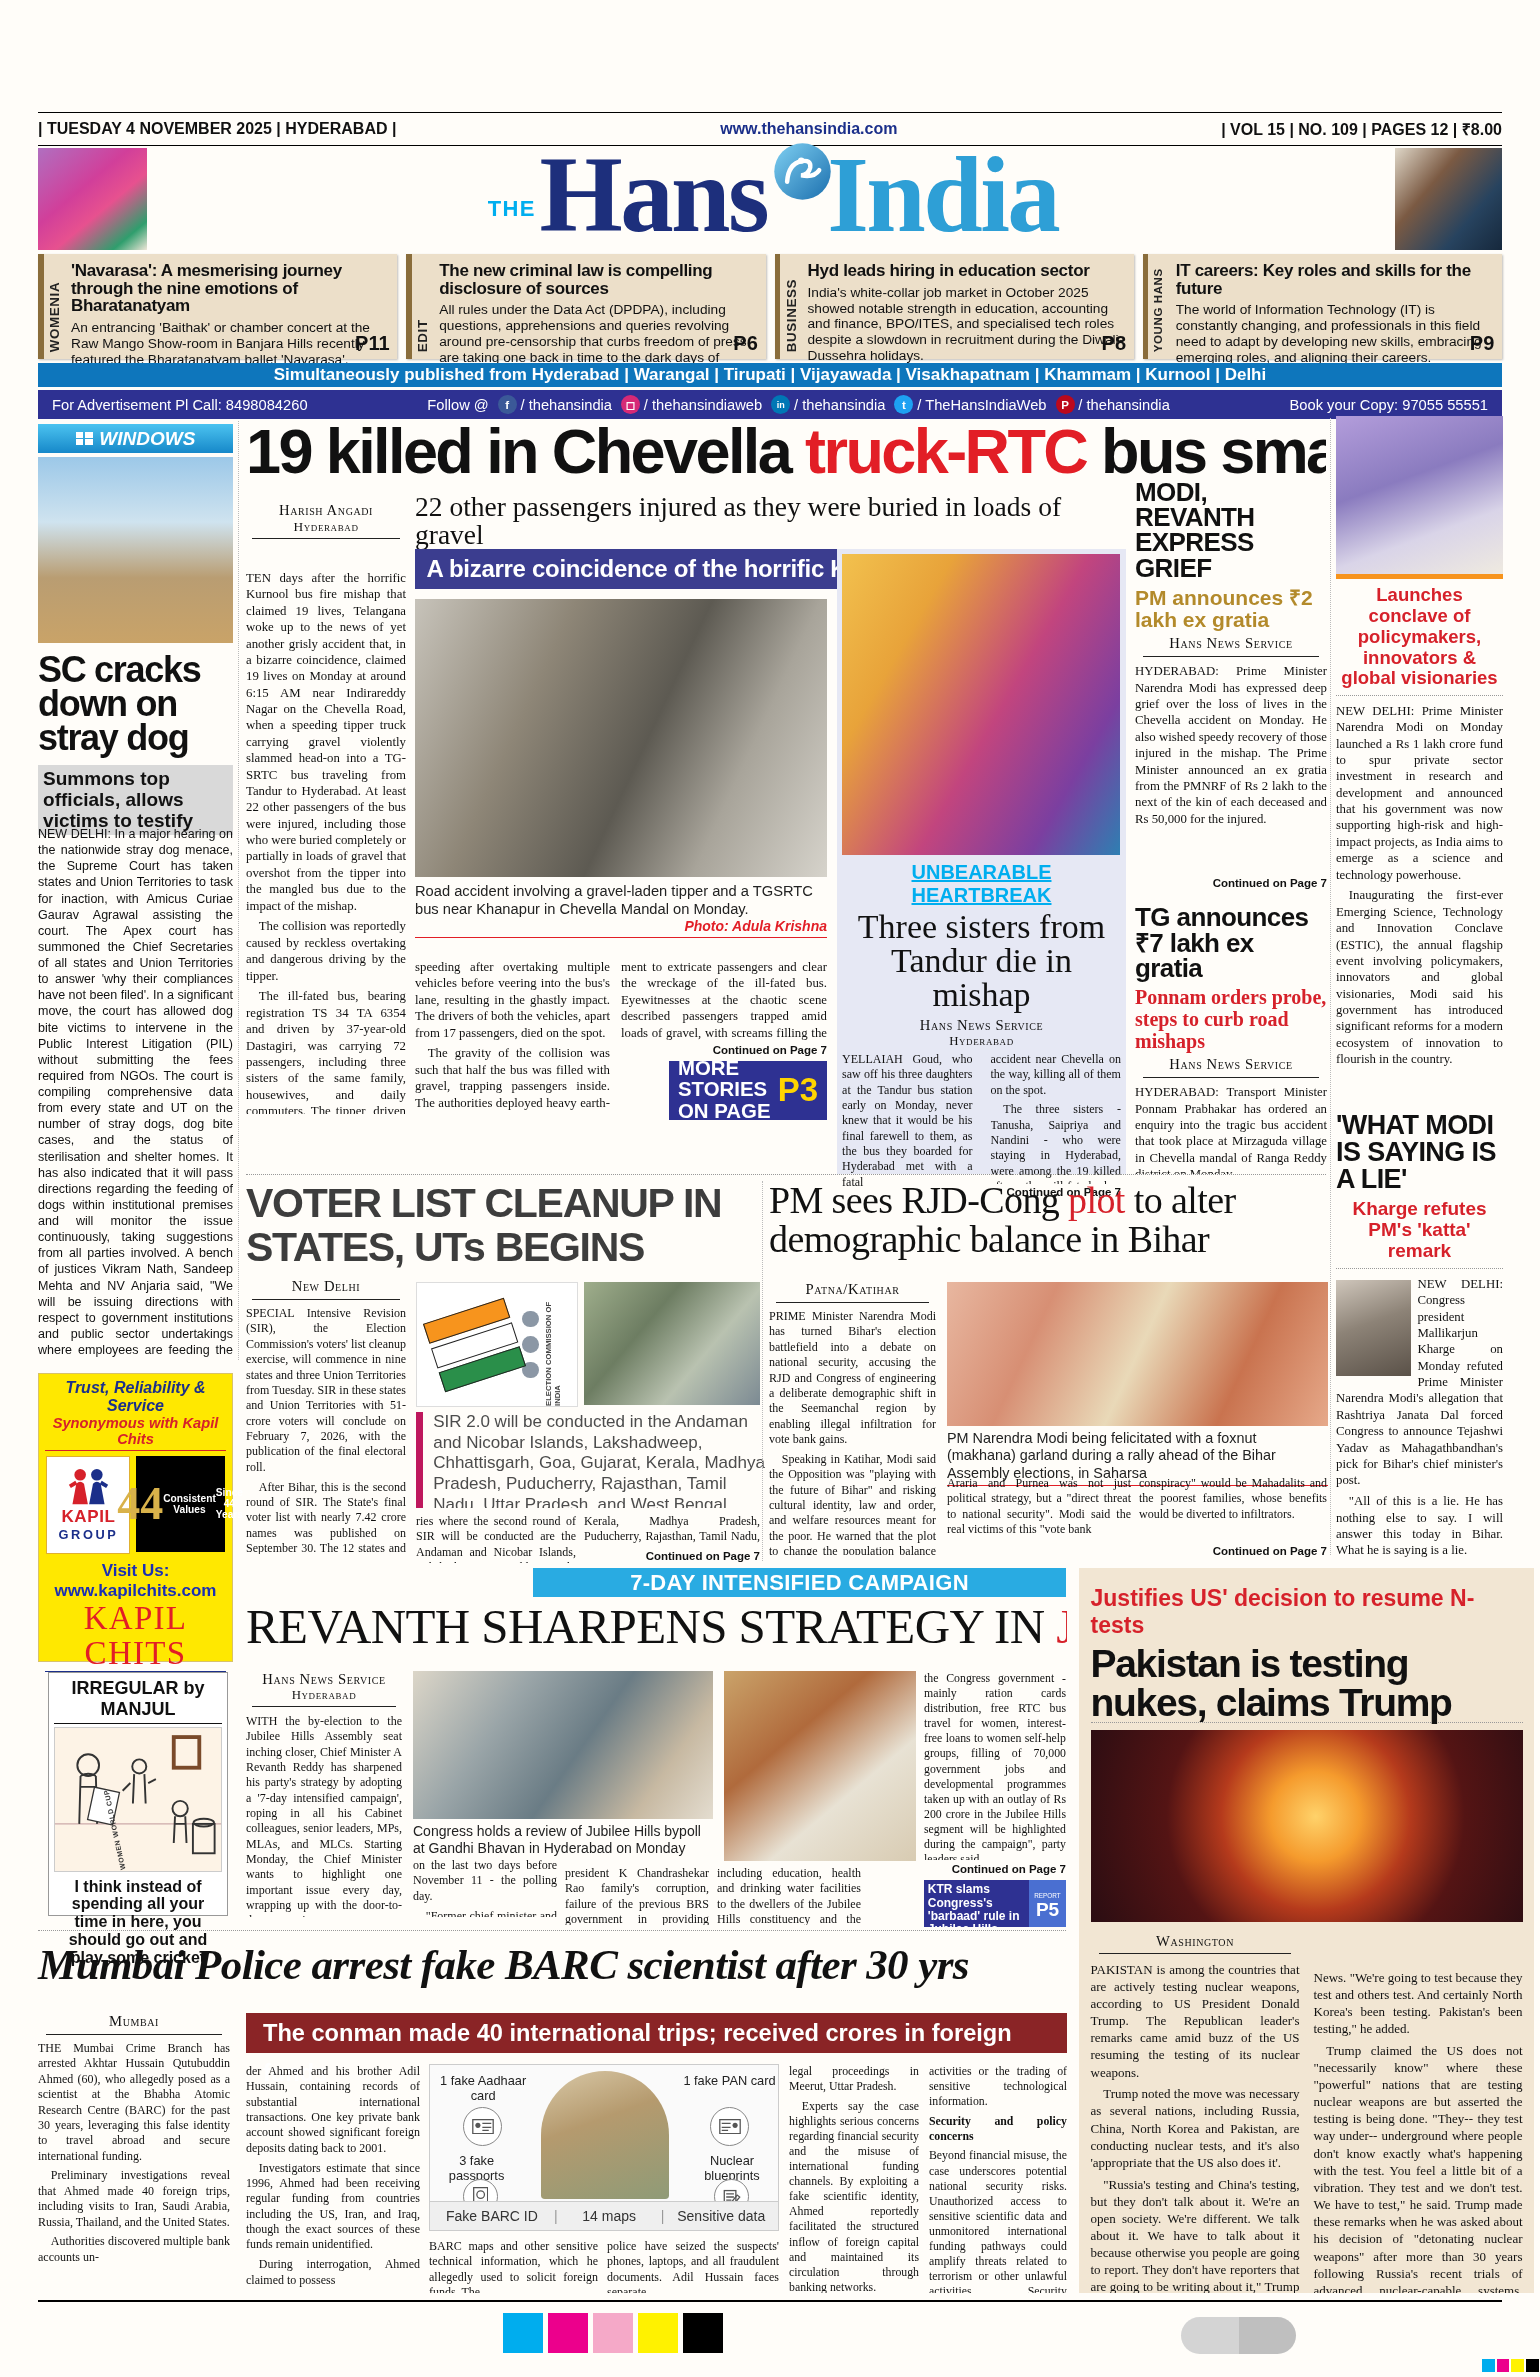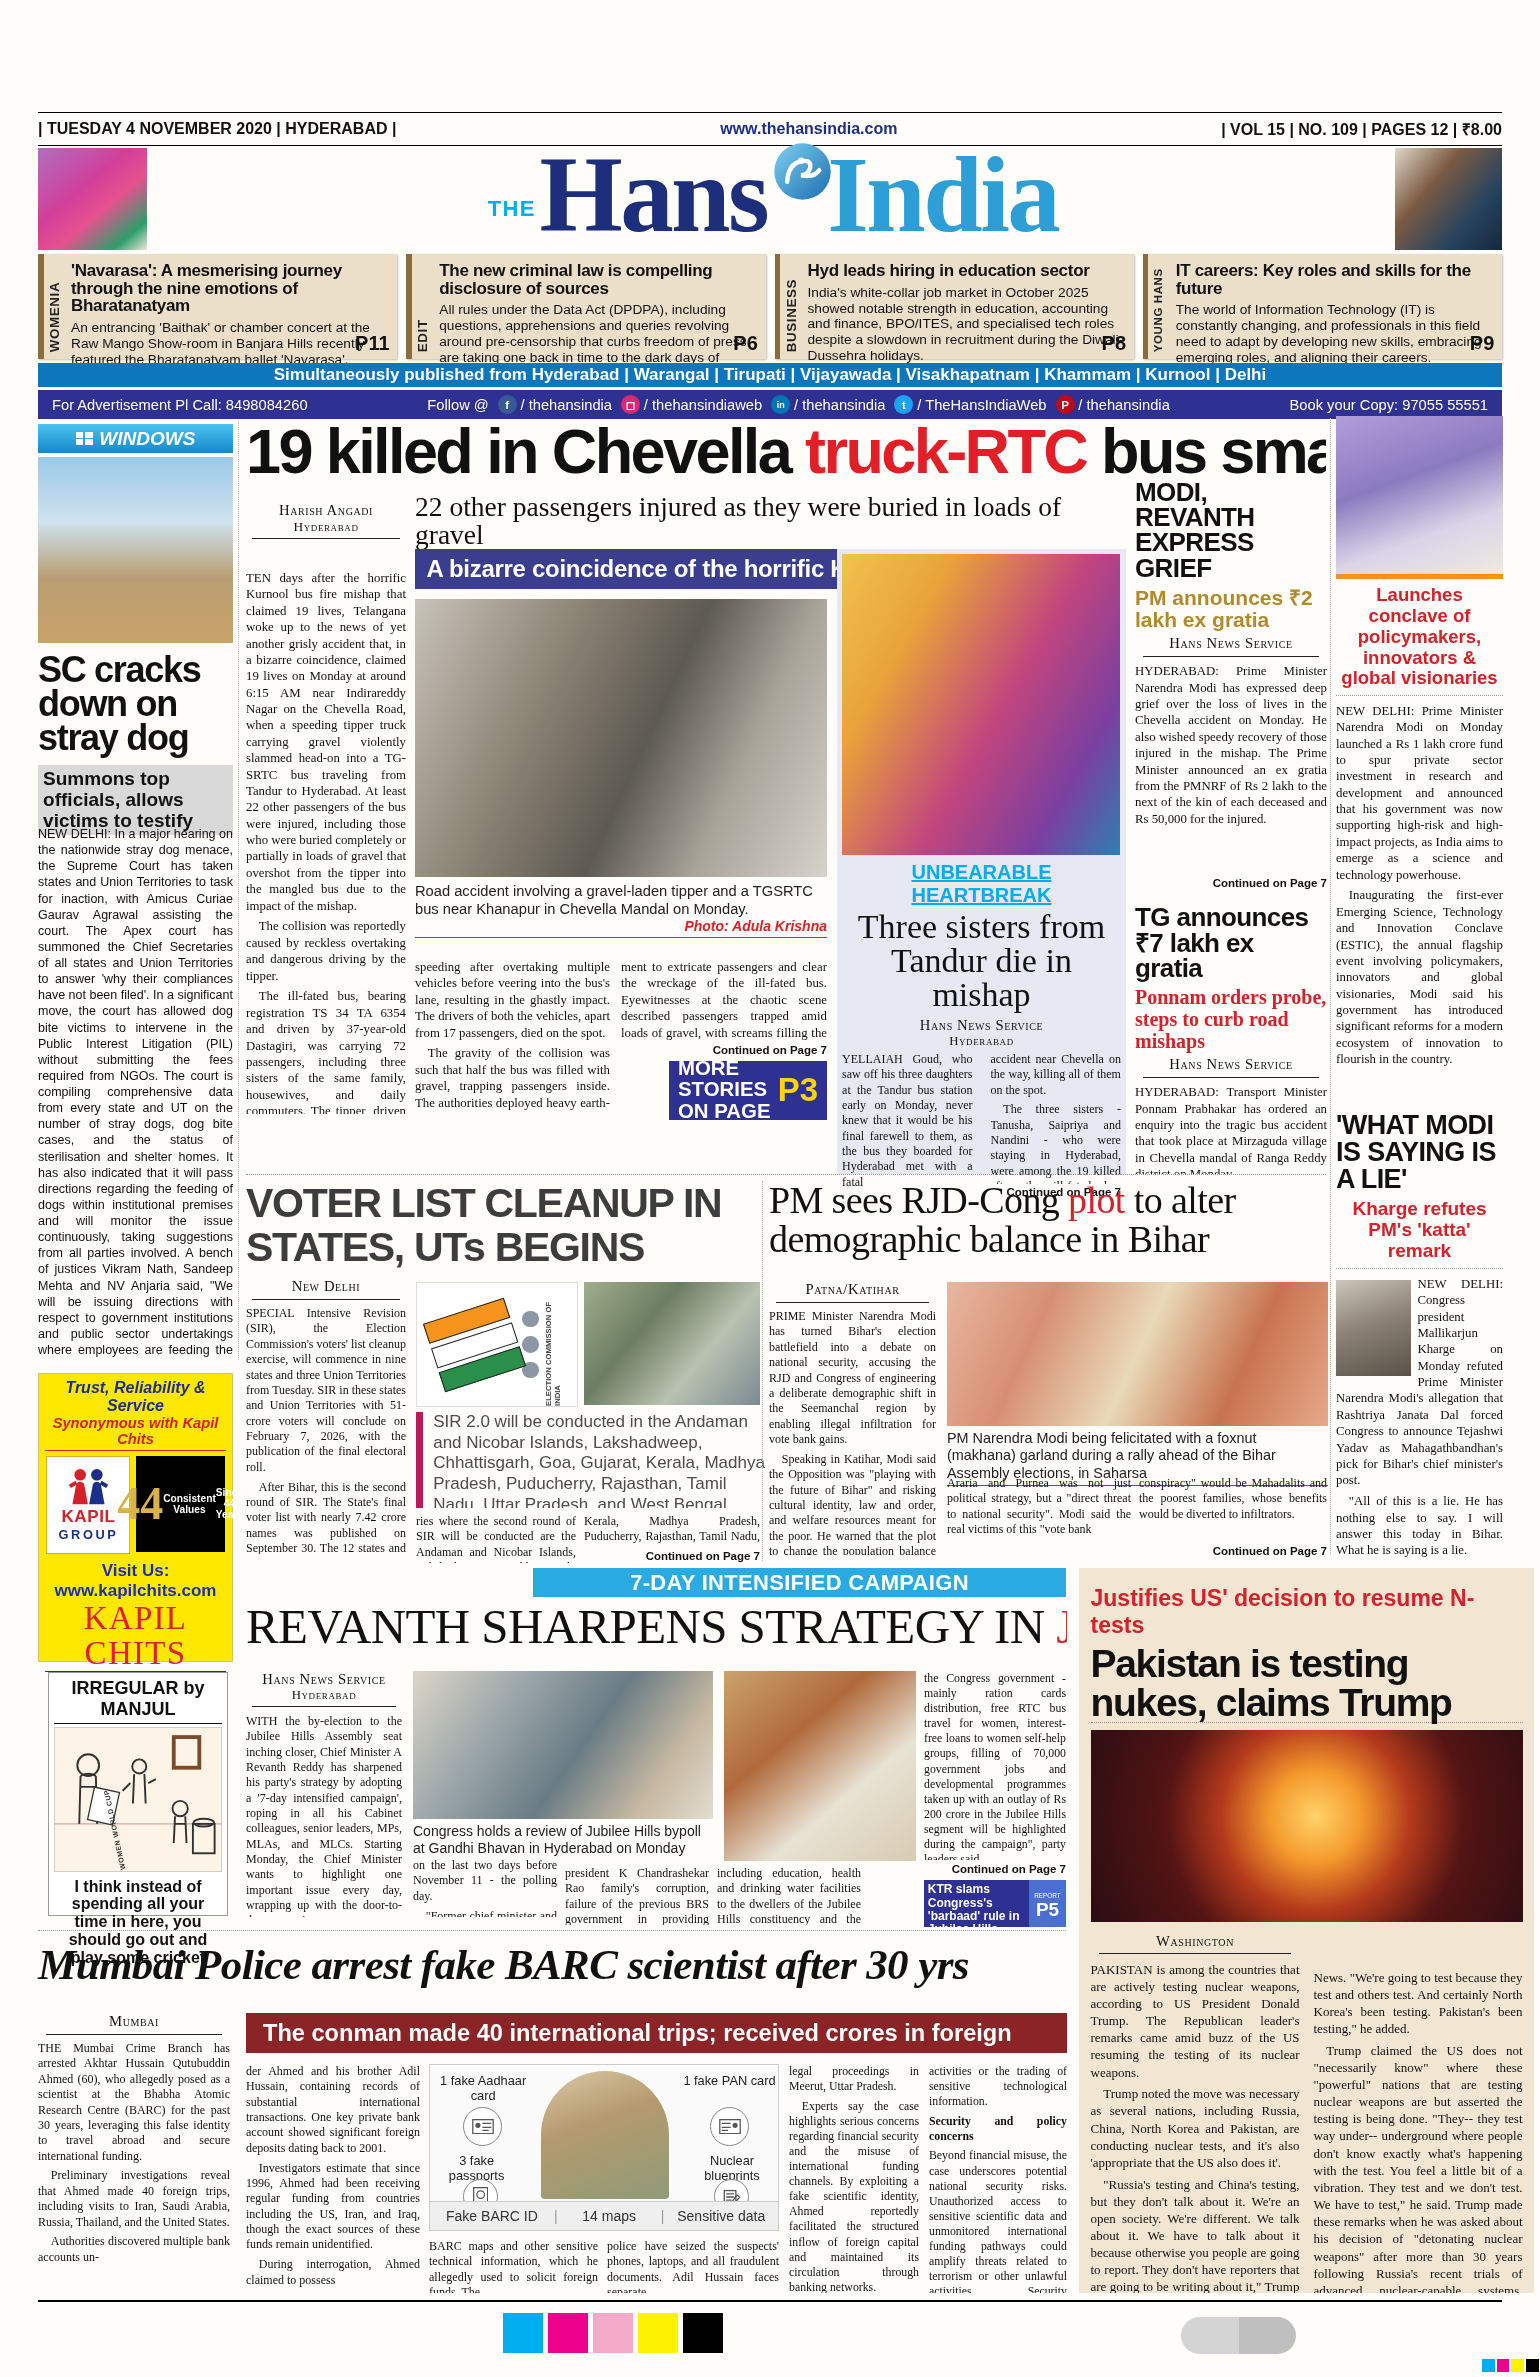--- a/index.html
+++ b/index.html
@@ -31,21 +31,21 @@
   .icircle{display:inline-flex;width:19px;height:19px;border-radius:50%;color:#fff;font-weight:bold;font-size:11.5px;align-items:center;justify-content:center;margin:0 3.8px 0 9px;font-family:"Liberation Sans",sans-serif;}
   .q{border-left:7px solid #be185d;padding-left:10.2px;font-family:"Liberation Sans",sans-serif;color:#4c4c4c;font-size:17px;line-height:1.22;}
   .sq{width:40px;height:40px;display:inline-block;margin-right:5.1px;}
 </style>
 </head>
 <body>
 
 <div class="page">
 
   <div class="abs sans" style="left:38px;top:112px;width:1464px;height:32px;border-top:1.9px solid #000;border-bottom:1.9px solid #000;display:flex;align-items:center;justify-content:space-between;font-weight:bold;font-size:16px;">
-    <span>| TUESDAY 4 NOVEMBER 2020 | HYDERABAD |</span>
+    <span>| TUESDAY 4 NOVEMBER 2025 | HYDERABAD |</span>
     <span style="color:#1b2f8a;">www.thehansindia.com</span>
     <span>| VOL 15 | NO. 109 | PAGES 12 | ₹8.00</span>
   </div>
 
   <div class="abs photo" style="left:38px;top:148px;width:109px;height:102px;background:linear-gradient(140deg,#b06fc0 0%,#d13f9a 40%,#e7518f 60%,#2f9e6d 85%,#efe6d8 100%);"></div>
   <div class="abs photo" style="left:1395px;top:148px;width:107px;height:102px;background:linear-gradient(130deg,#dfd7c8 0%,#7b5a43 35%,#27435f 70%,#16283c 100%);"></div>
   <div class="abs" style="left:396px;top:142px;width:754px;height:110px;display:flex;align-items:flex-start;justify-content:center;">
     <span class="sans" style="color:#00aeef;font-weight:bold;font-size:22px;margin-top:54px;margin-right:3.8px;letter-spacing:1.3px;">THE</span>
     <span class="serif" style="color:#1d2f7c;font-weight:bold;font-size:107px;line-height:1;letter-spacing:-2.6px;">Hans</span>
     <span style="margin:0 -5.1px 0 6.4px;">

